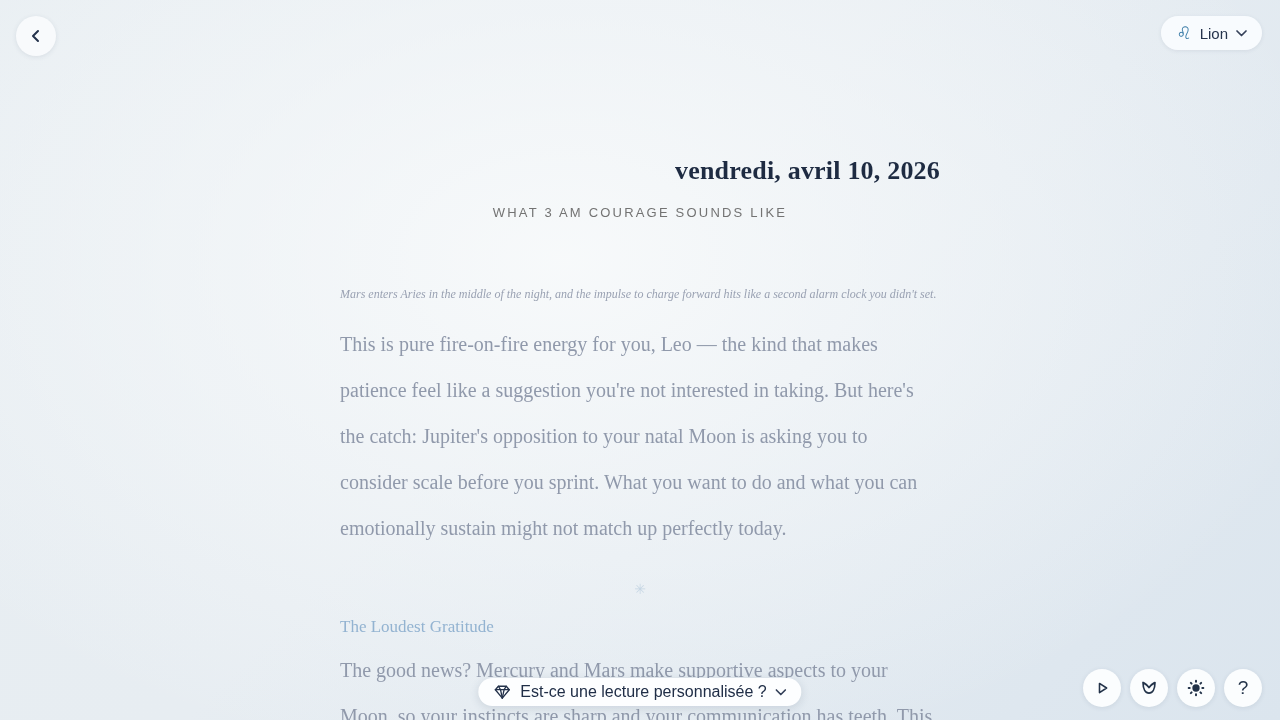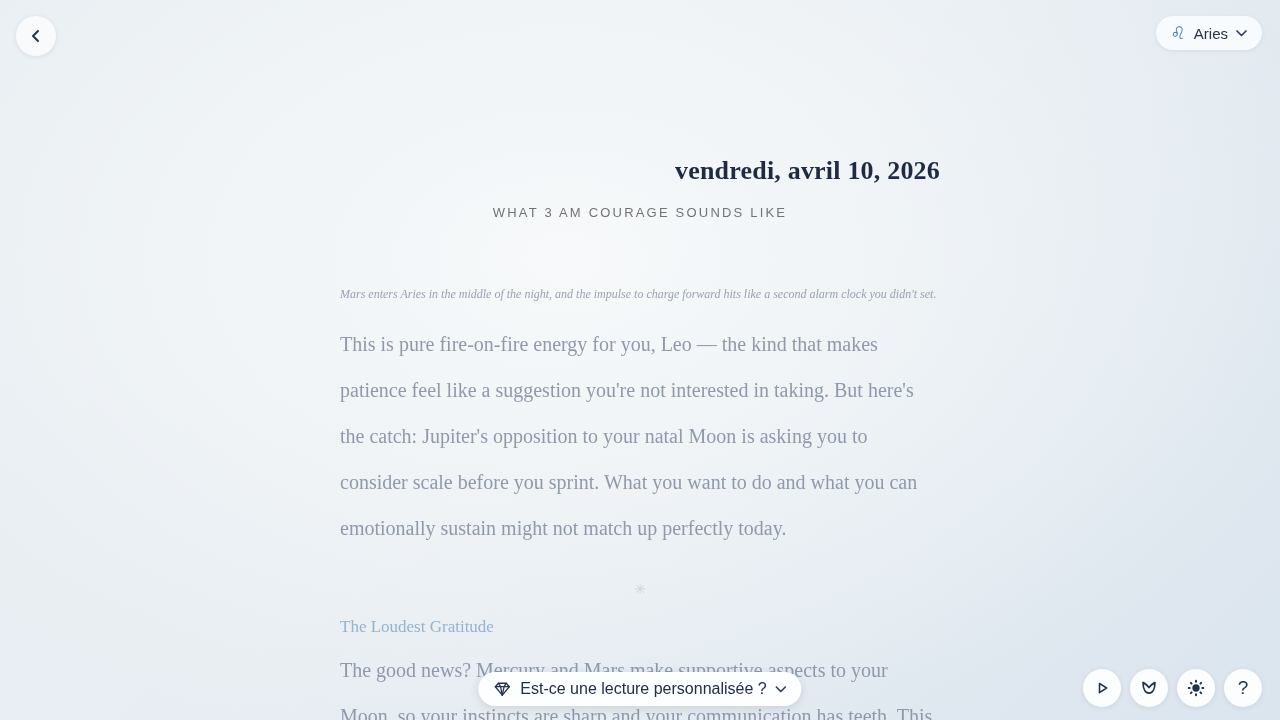--- a/index.html
+++ b/index.html
@@ -82,21 +82,21 @@
   .divider {
     margin: 30px 0 16px; text-align: center;
     font-family: "DejaVu Sans", sans-serif;
     font-size: 14px; color: #c6d6e4;
   }
 
   
   .cta-pill {
     position: absolute; left: 50%; bottom: 14px;
     transform: translateX(-50%);
-    height: 34px; border: none; cursor: pointer;
+    height: 28px; border: none; cursor: pointer;
     border-radius: 19px; background: #fdfeff;
     box-shadow: 0 2px 10px rgba(40,60,90,0.15);
     display: flex; align-items: center; gap: 9px;
     padding: 0 15px;
     font-family: "Liberation Sans", sans-serif;
     font-size: 16px; color: #202e47;
     white-space: nowrap;
   }
 
   
@@ -121,21 +121,21 @@
 
 <button class="back-btn">
   <svg width="14" height="14" viewBox="0 0 14 14" fill="none" stroke="currentColor" stroke-width="2" stroke-linecap="round" stroke-linejoin="round">
     <polyline points="9,2 4,7 9,12"></polyline>
   </svg>
 </button>
 
 <div class="topbar-right">
   <button class="pill">
     <span class="leo-glyph">♌</span>
-    <span>Aries</span>
+    <span>Lion</span>
     <svg class="chev" width="11" height="7" viewBox="0 0 11 7" fill="none" stroke="#36425a" stroke-width="1.7" stroke-linecap="round" stroke-linejoin="round">
       <polyline points="1,1 5.5,5.5 10,1"></polyline>
     </svg>
   </button>
 </div>
 
 <main class="article">
   <h1 class="date-title">vendredi, avril 10, 2026</h1>
   <div class="subtitle">WHAT 3 AM COURAGE SOUNDS LIKE</div>
 

